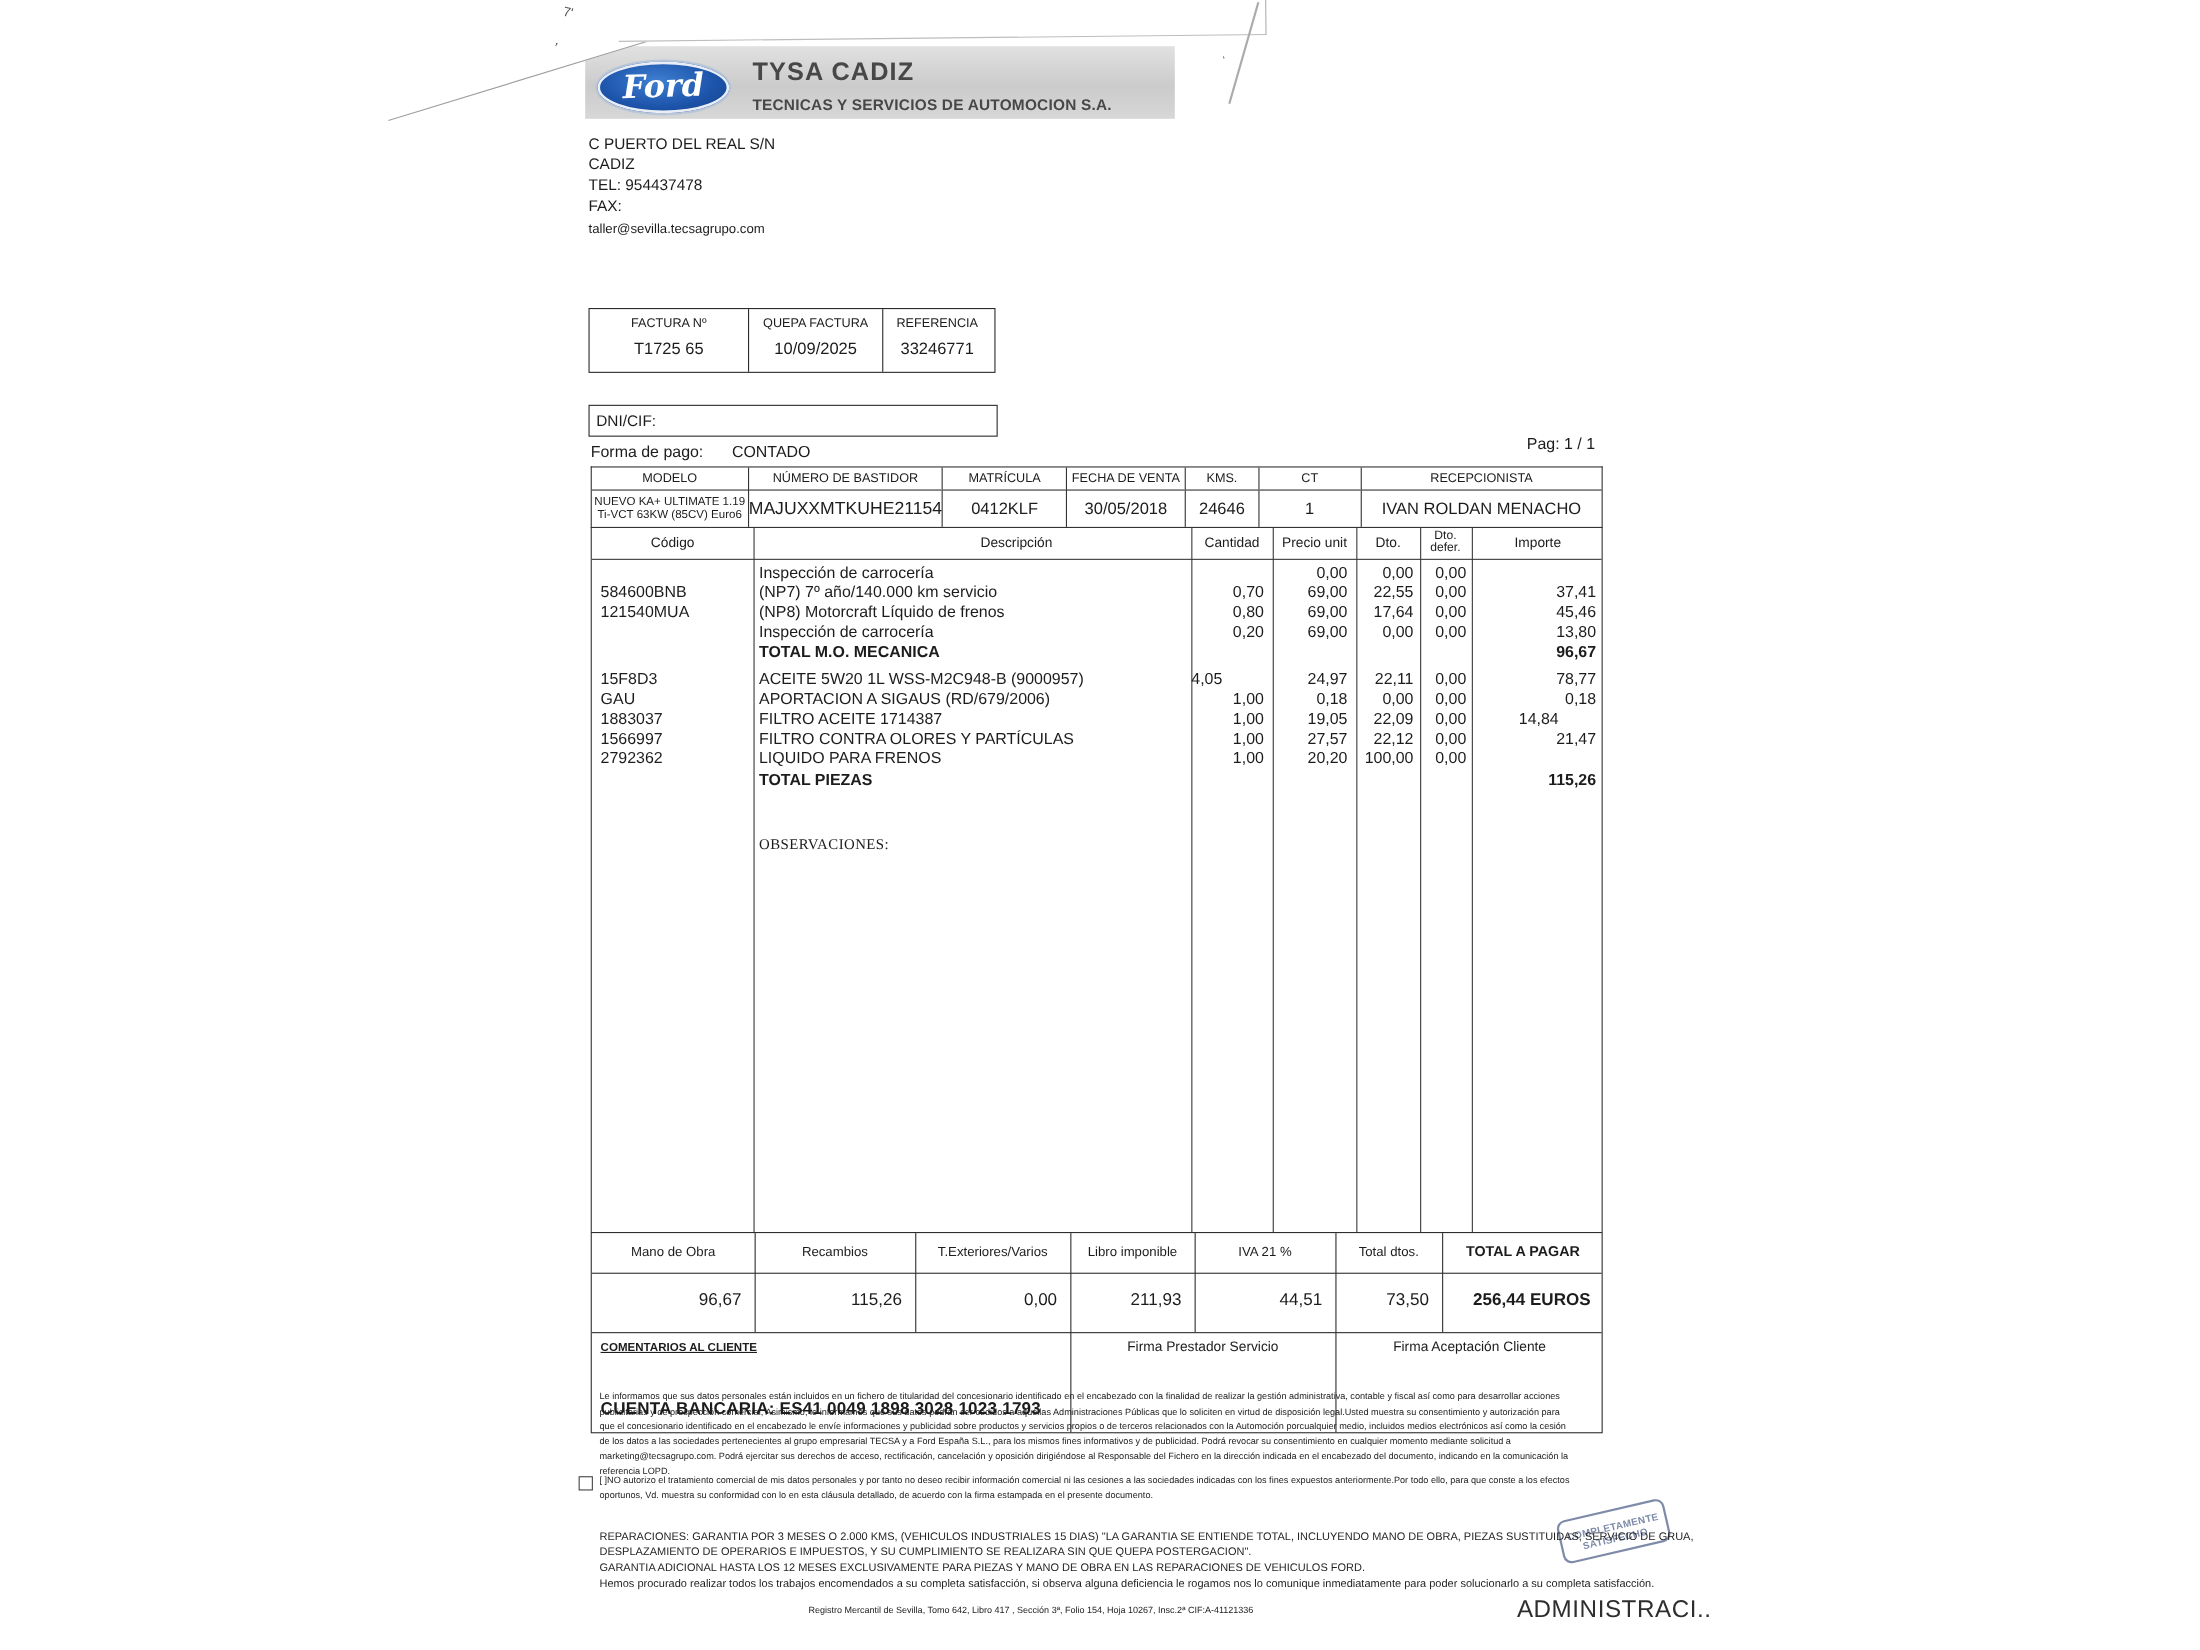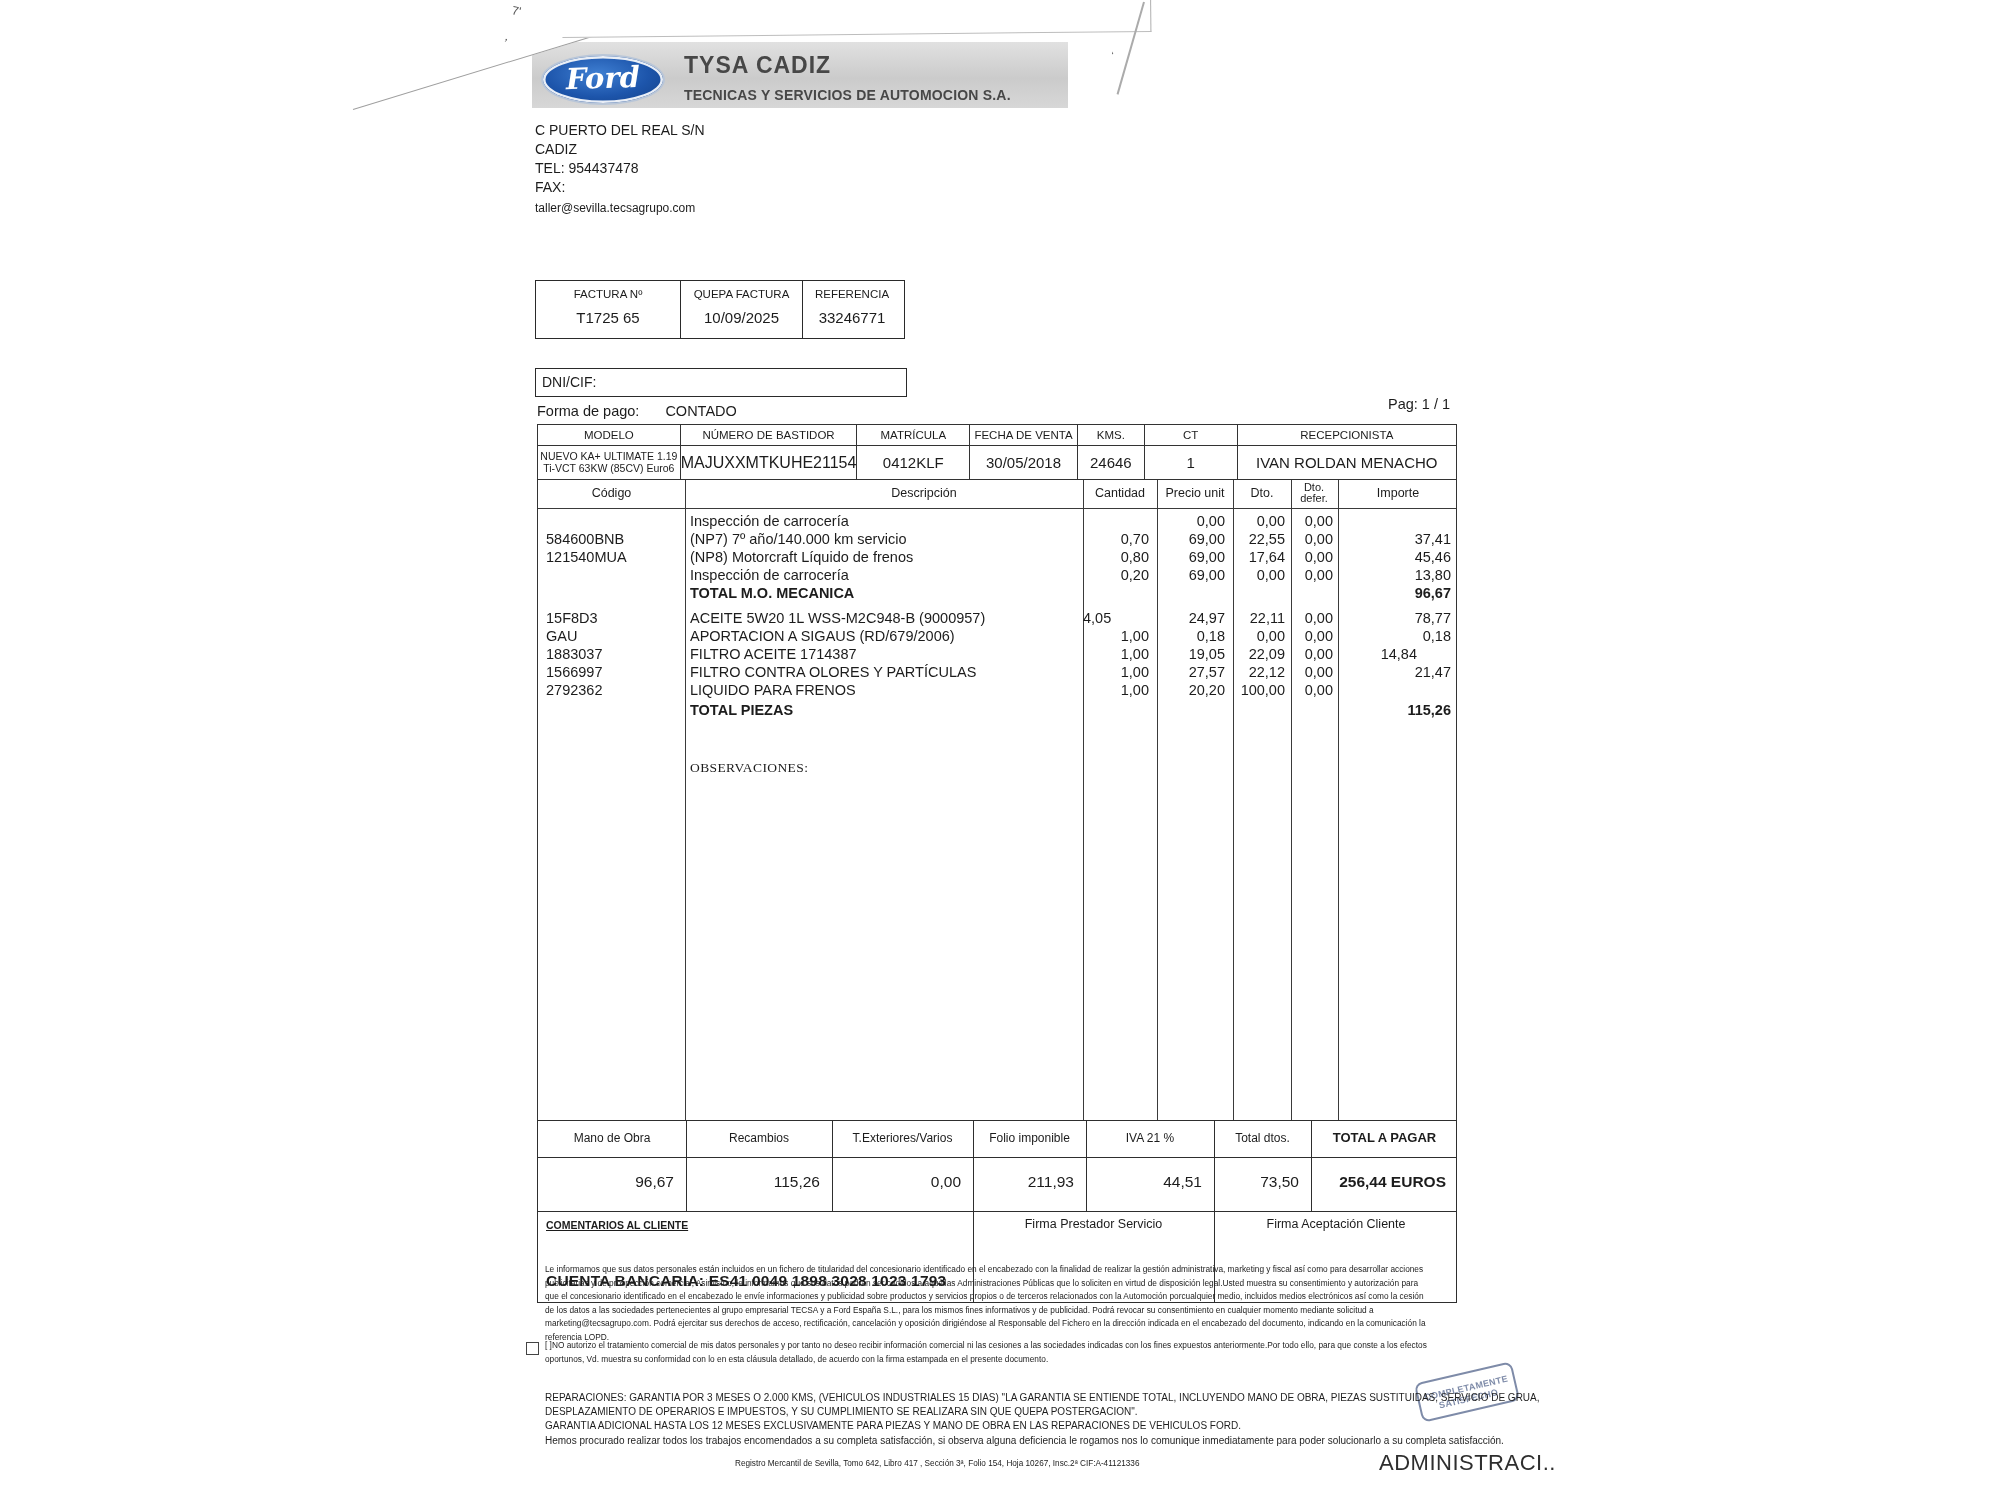--- a/index.html
+++ b/index.html
@@ -269,40 +269,40 @@
     <div class="tvl" style="left:435px;"></div>
     <div class="tvl" style="left:548px;"></div>
     <div class="tvl" style="left:676px;"></div>
     <div class="tvl" style="left:773px;"></div>
     <div class="tvb" style="left:435px;"></div>
     <div class="tvb" style="left:676px;"></div>
     <div>
         <div class="tth" style="left: 0px; width: 148px;">Mano de Obra</div>
         <div class="tth" style="left: 148px; width: 146px;">Recambios</div>
         <div class="tth" style="left: 294px; width: 141px;">T.Exteriores/Varios</div>
-        <div class="tth" style="left: 435px; width: 113px;">Folio imponible</div>
+        <div class="tth" style="left: 435px; width: 113px;">Libro imponible</div>
         <div class="tth" style="left: 548px; width: 128px;">IVA  21 %</div>
         <div class="tth" style="left: 676px; width: 97px;">Total dtos.</div>
         <div class="tth b" style="left: 773px; width: 147px;">TOTAL A PAGAR</div>
         <div class="ttv" style="left: 4px; width: 132px;">96,67</div>
         <div class="ttv" style="left: 152px; width: 130px;">115,26</div>
         <div class="ttv" style="left: 298px; width: 125px;">0,00</div>
         <div class="ttv" style="left: 439px; width: 97px;">211,93</div>
         <div class="ttv" style="left: 552px; width: 112px;">44,51</div>
         <div class="ttv" style="left: 680px; width: 81px;">73,50</div>
         <div class="ttv b" style="left: 777px; width: 131px;">256,44 EUROS</div>
       </div>
     <div class="comln">COMENTARIOS AL CLIENTE</div>
     <div class="firma f1">Firma Prestador Servicio</div>
     <div class="firma f2">Firma Aceptación Cliente</div>
     <div class="cuenta">CUENTA BANCARIA: ES41 0049 1898 3028 1023 1793</div>
   </div>
 
   <div class="legal">
-      <div class="lline">Le informamos que sus datos personales están incluidos en un fichero de titularidad del concesionario identificado en el encabezado con la finalidad de realizar la gestión administrativa, marketing y fiscal así como para desarrollar acciones</div>
+      <div class="lline">Le informamos que sus datos personales están incluidos en un fichero de titularidad del concesionario identificado en el encabezado con la finalidad de realizar la gestión administrativa, contable y fiscal así como para desarrollar acciones</div>
       <div class="lline">publicitarias y de prospección comercial, Asimismo, le informamos que sus datos podrán ser cedidos a aquéllas Administraciones Públicas que lo soliciten en virtud de disposición legal.Usted muestra su consentimiento y autorización para</div>
       <div class="lline">que el concesionario identificado en el encabezado le envíe informaciones y publicidad sobre productos y servicios propios o de terceros relacionados con la Automoción porcualquier medio, incluidos medios electrónicos así como la cesión</div>
       <div class="lline">de los datos a las sociedades pertenecientes al grupo empresarial TECSA y a Ford España S.L., para los mismos fines informativos y de publicidad. Podrá revocar su consentimiento en cualquier momento mediante solicitud a</div>
       <div class="lline">marketing@tecsagrupo.com. Podrá ejercitar sus derechos de acceso, rectificación, cancelación y oposición dirigiéndose al Responsable del Fichero en la dirección indicada en el encabezado del documento, indicando en la comunicación la</div>
       <div class="lline">referencia LOPD.</div>
     </div>
   <div class="chkbox"></div>
   <div class="chktxt">
       <div class="lline">[  ]NO autorizo el tratamiento comercial de mis datos personales y por tanto no deseo recibir información comercial ni las cesiones a las sociedades indicadas con los fines expuestos anteriormente.Por todo ello, para que conste a los efectos</div>
       <div class="lline">oportunos, Vd. muestra su conformidad con lo en esta cláusula detallado, de acuerdo con la firma estampada en el presente documento.</div>

